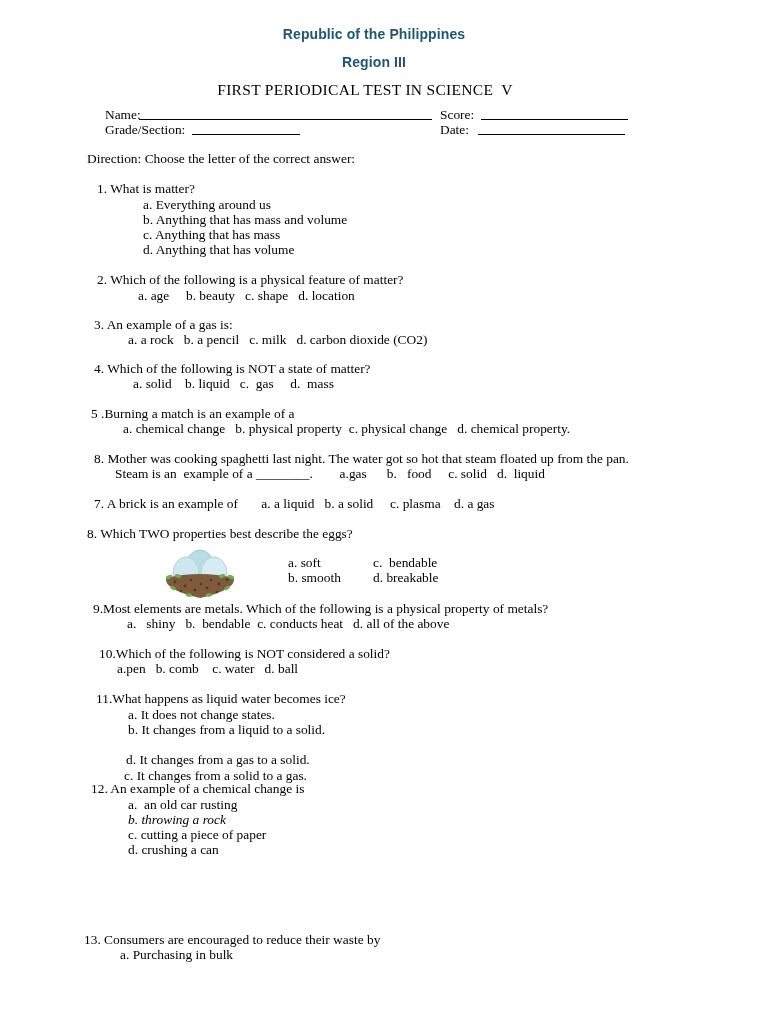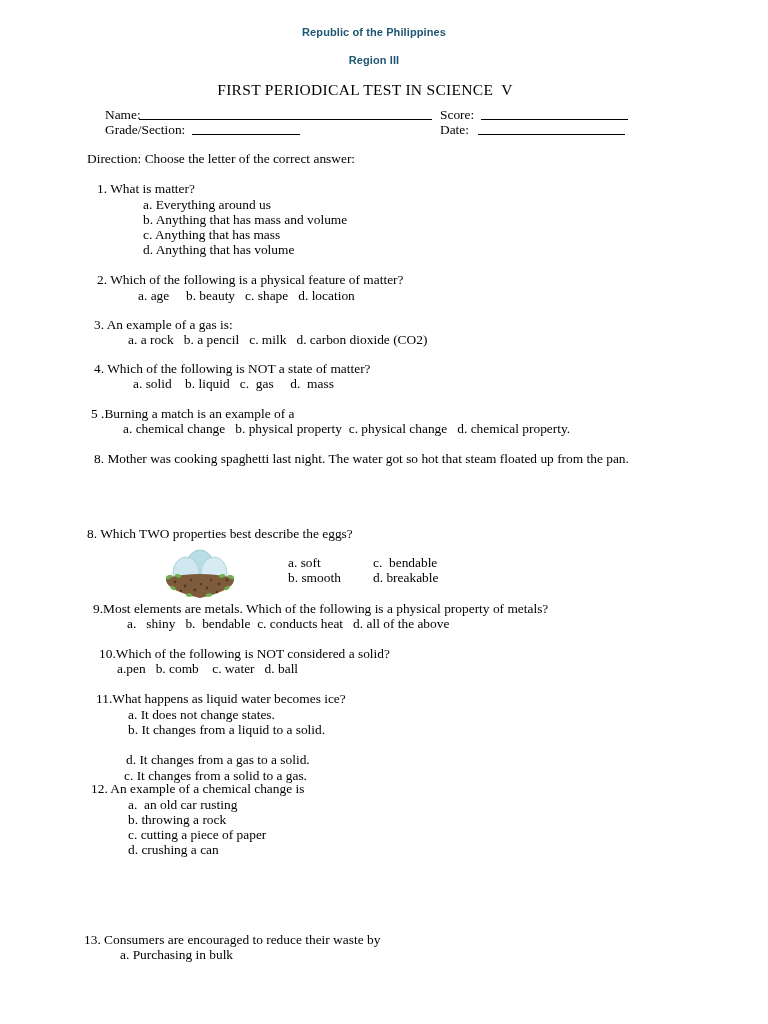--- a/index.html
+++ b/index.html
@@ -3,21 +3,21 @@
 <meta charset="utf-8">
 <style>
   html,body { margin:0; padding:0; background:#ffffff; }
   .page {
     position:relative; width:768px; height:1024px; background:#ffffff;
     font-family:"Liberation Serif", serif; color:#000; overflow:hidden;
   }
   .hdr {
     position:absolute; left:0; width:748px; text-align:center;
     font-family:"Liberation Sans", sans-serif; font-weight:bold;
-    font-size:11px; color:#1f5673; letter-spacing:0.1px;
+    font-size:14px; color:#1f5673; letter-spacing:0.1px;
   }
   .title {
     position:absolute; left:0; width:730px; text-align:center;
     font-size:15.5px; white-space:pre; letter-spacing:0.3px;
   }
   .ln { position:absolute; font-size:13.4px; line-height:15px; white-space:pre; }
   .rule { position:absolute; border-bottom:1.5px solid #000; height:12px; }
   .eggsvg { position:absolute; }
 </style>
 </head>
@@ -53,21 +53,23 @@
   <div class="ln" style="left:94px;  top:317px;">3. An example of a gas is:</div>
   <div class="ln" style="left:128px; top:332px;">a. a rock   b. a pencil   c. milk   d. carbon dioxide (CO2)</div>
 
   <div class="ln" style="left:94px;  top:361px;">4. Which of the following is NOT a state of matter?</div>
   <div class="ln" style="left:133px; top:376px;">a. solid    b. liquid   c.  gas     d.  mass</div>
 
   <div class="ln" style="left:91px;  top:406px;">5 .Burning a match is an example of a</div>
   <div class="ln" style="left:123px; top:421px;">a. chemical change   b. physical property  c. physical change   d. chemical property.</div>
 
   <div class="ln" style="left:94px;  top:451px;">8. Mother was cooking spaghetti last night. The water got so hot that steam floated up from the pan.</div>
+  <div class="ln" style="left:115px; top:466px;">Steam is an  example of a ________.        a.gas      b.   food     c. solid   d.  liquid</div>
 
+  <div class="ln" style="left:94px;  top:496px;">7. A brick is an example of       a. a liquid   b. a solid     c. plasma    d. a gas</div>
 
   <div class="ln" style="left:87px;  top:526px;">8. Which TWO properties best describe the eggs?</div>
   <svg class="eggsvg" style="left:161px; top:546px;" width="78" height="54" viewBox="0 0 78 54" role="img">
     <ellipse cx="39" cy="21" rx="14" ry="17" fill="#b8dde4" stroke="#9ecbd6" stroke-width="1"></ellipse>
     <ellipse cx="25" cy="27" rx="13" ry="16" fill="#cfe8ef" stroke="#aed3dd" stroke-width="1"></ellipse>
     <ellipse cx="53" cy="27" rx="13" ry="16" fill="#d6ecf2" stroke="#aed3dd" stroke-width="1"></ellipse>
     <path d="M5,32 Q39,24 73,32 Q75,44 39,52 Q3,44 5,32 Z" fill="#7d5b3c"></path>
     <g fill="#55371f">
       <circle cx="14" cy="36" r="1.4"></circle>
         <circle cx="24" cy="40" r="1.4"></circle>
@@ -104,20 +106,20 @@
   <div class="ln" style="left:117px; top:661px;">a.pen   b. comb    c. water   d. ball</div>
 
   <div class="ln" style="left:96px;  top:691px;">11.What happens as liquid water becomes ice?</div>
   <div class="ln" style="left:128px; top:707px;">a. It does not change states.</div>
   <div class="ln" style="left:128px; top:722px;">b. It changes from a liquid to a solid.</div>
   <div class="ln" style="left:124px; top:737px;margin-top:31px;">c. It changes from a solid to a gas.</div>
   <div class="ln" style="left:126px; top:752px;">d. It changes from a gas to a solid.</div>
 
   <div class="ln" style="left:91px;  top:781px;">12. An example of a chemical change is</div>
   <div class="ln" style="left:128px; top:797px;">a.  an old car rusting</div>
-  <div class="ln" style="left:128px; top:812px;">b. throwing a rock</div>
+  <div class="ln" style="left:128px; top:812px;font-style:italic;">b. throwing a rock</div>
   <div class="ln" style="left:128px; top:827px;">c. cutting a piece of paper</div>
   <div class="ln" style="left:128px; top:842px;">d. crushing a can</div>
 
   <div class="ln" style="left:84px;  top:932px;">13. Consumers are encouraged to reduce their waste by</div>
   <div class="ln" style="left:120px; top:947px;">a. Purchasing in bulk</div>
 
 </div>
 
 </body></html>

